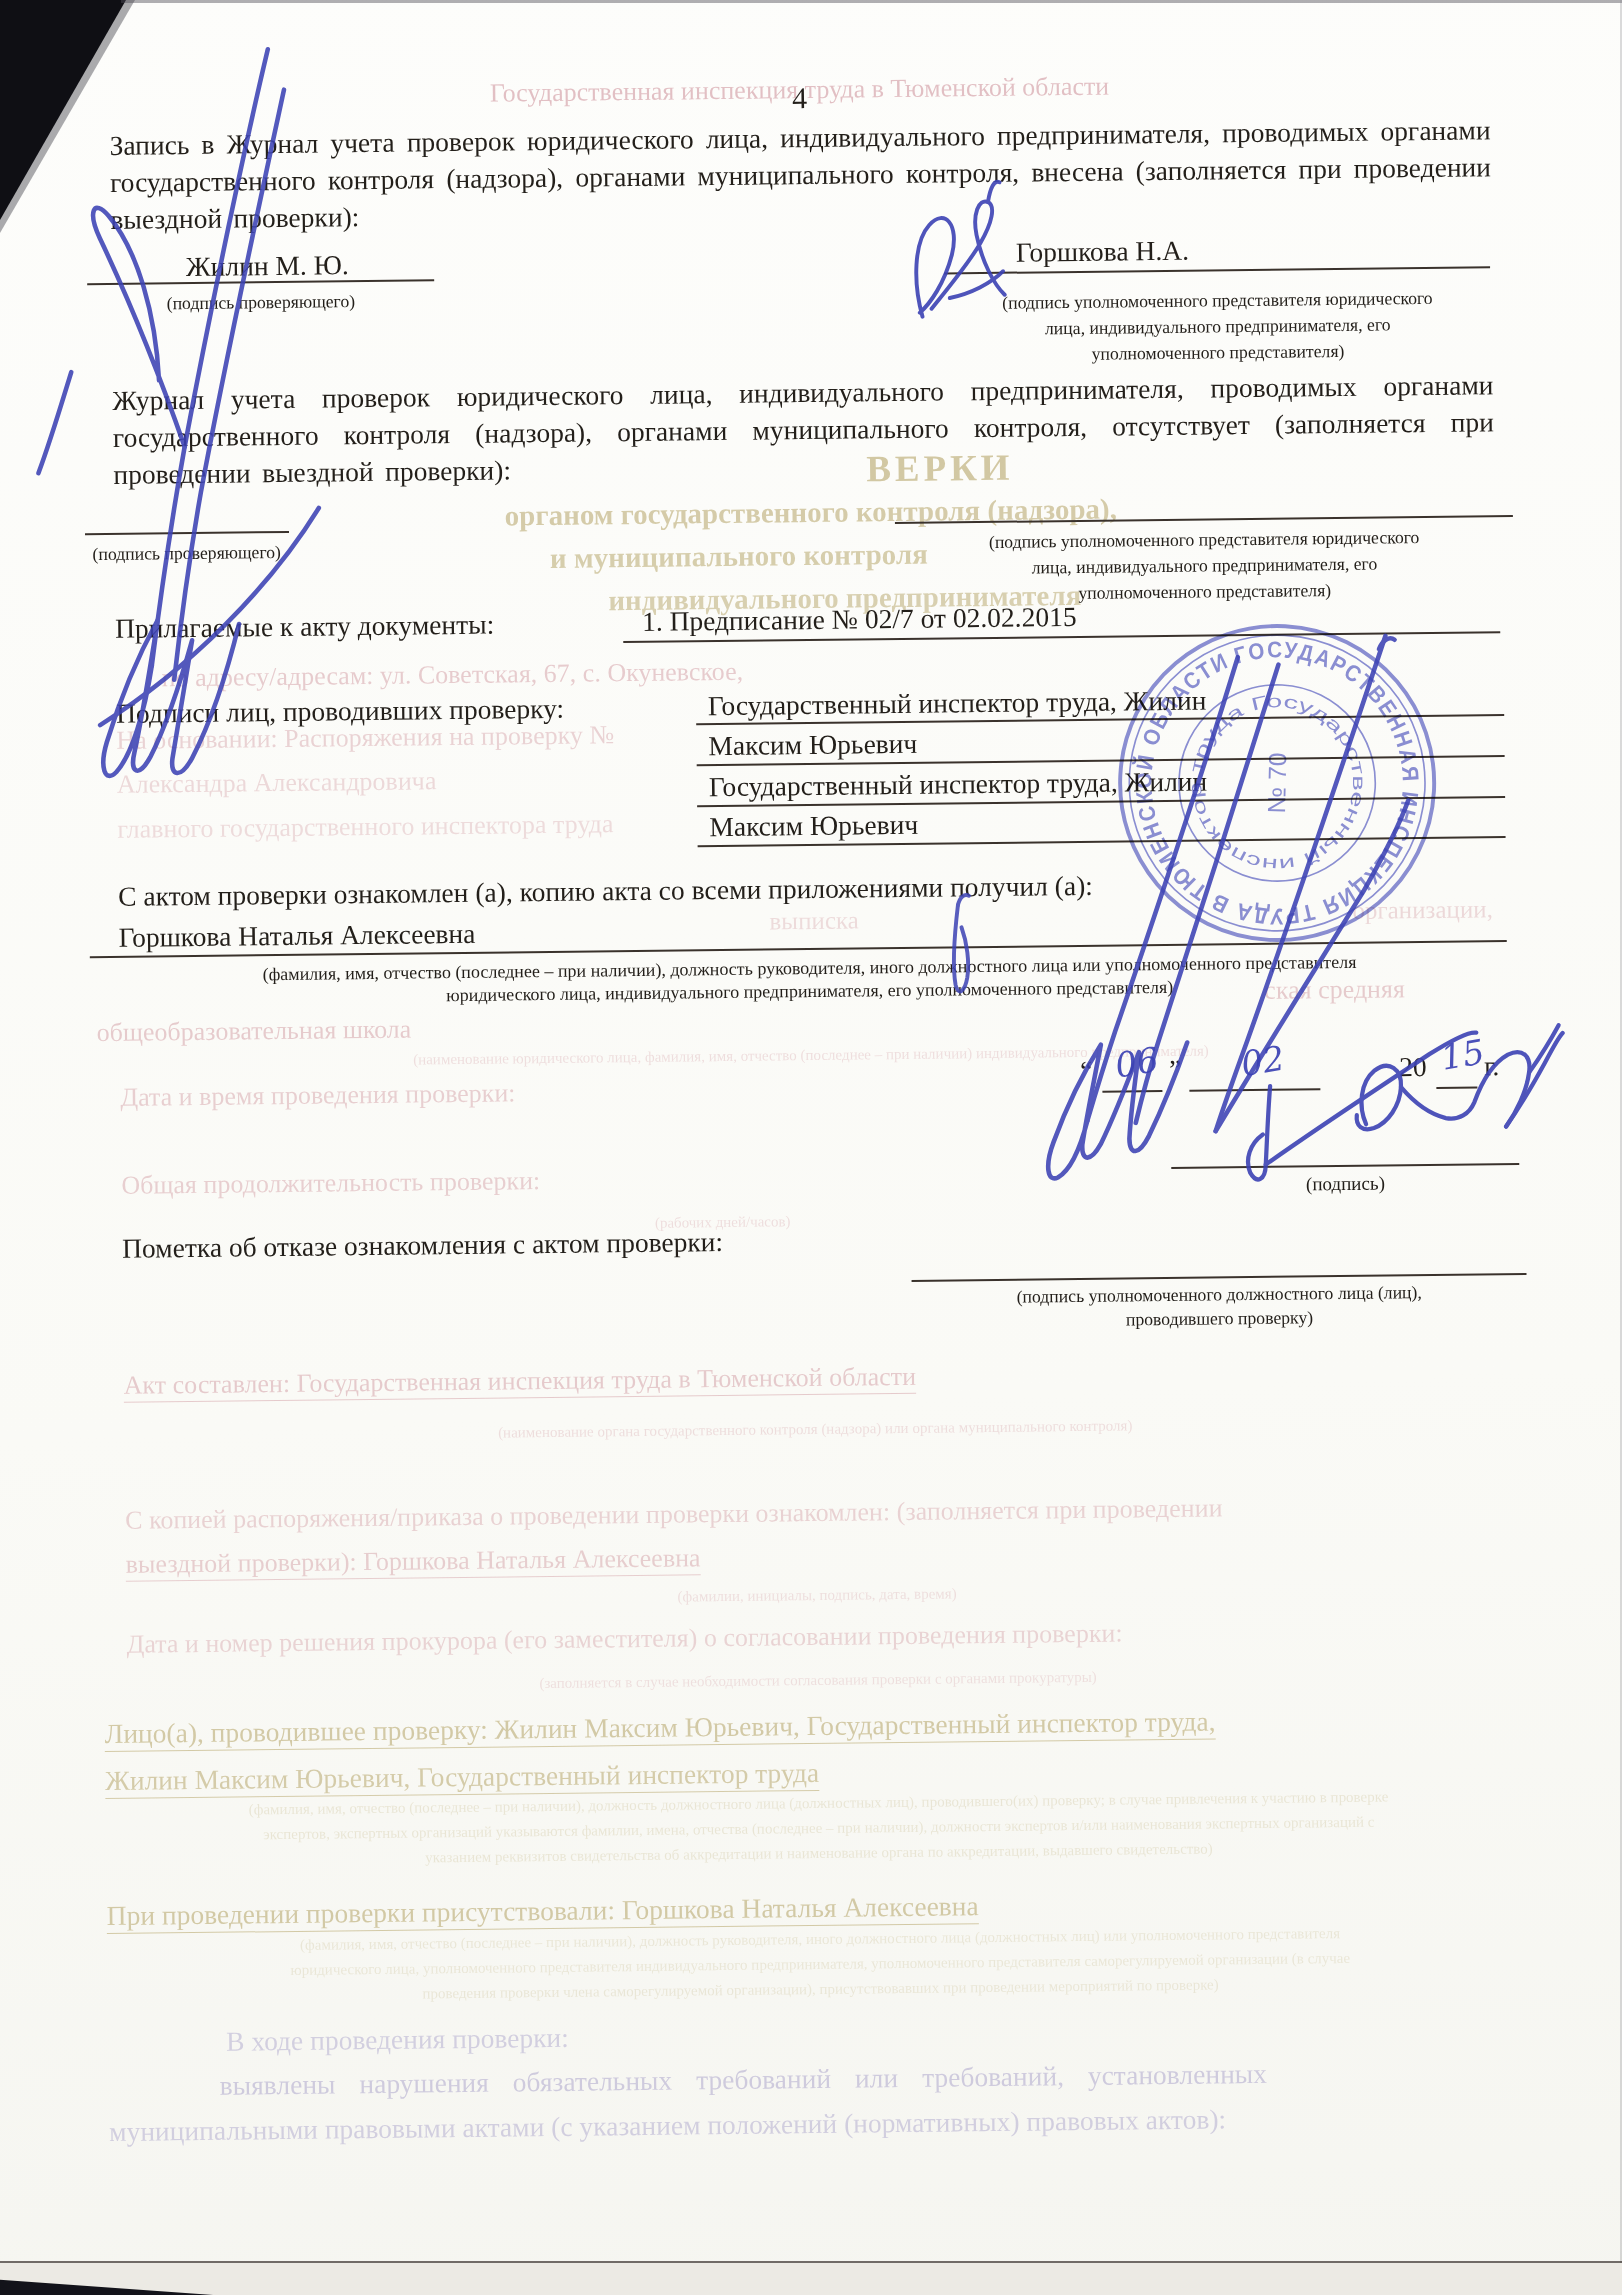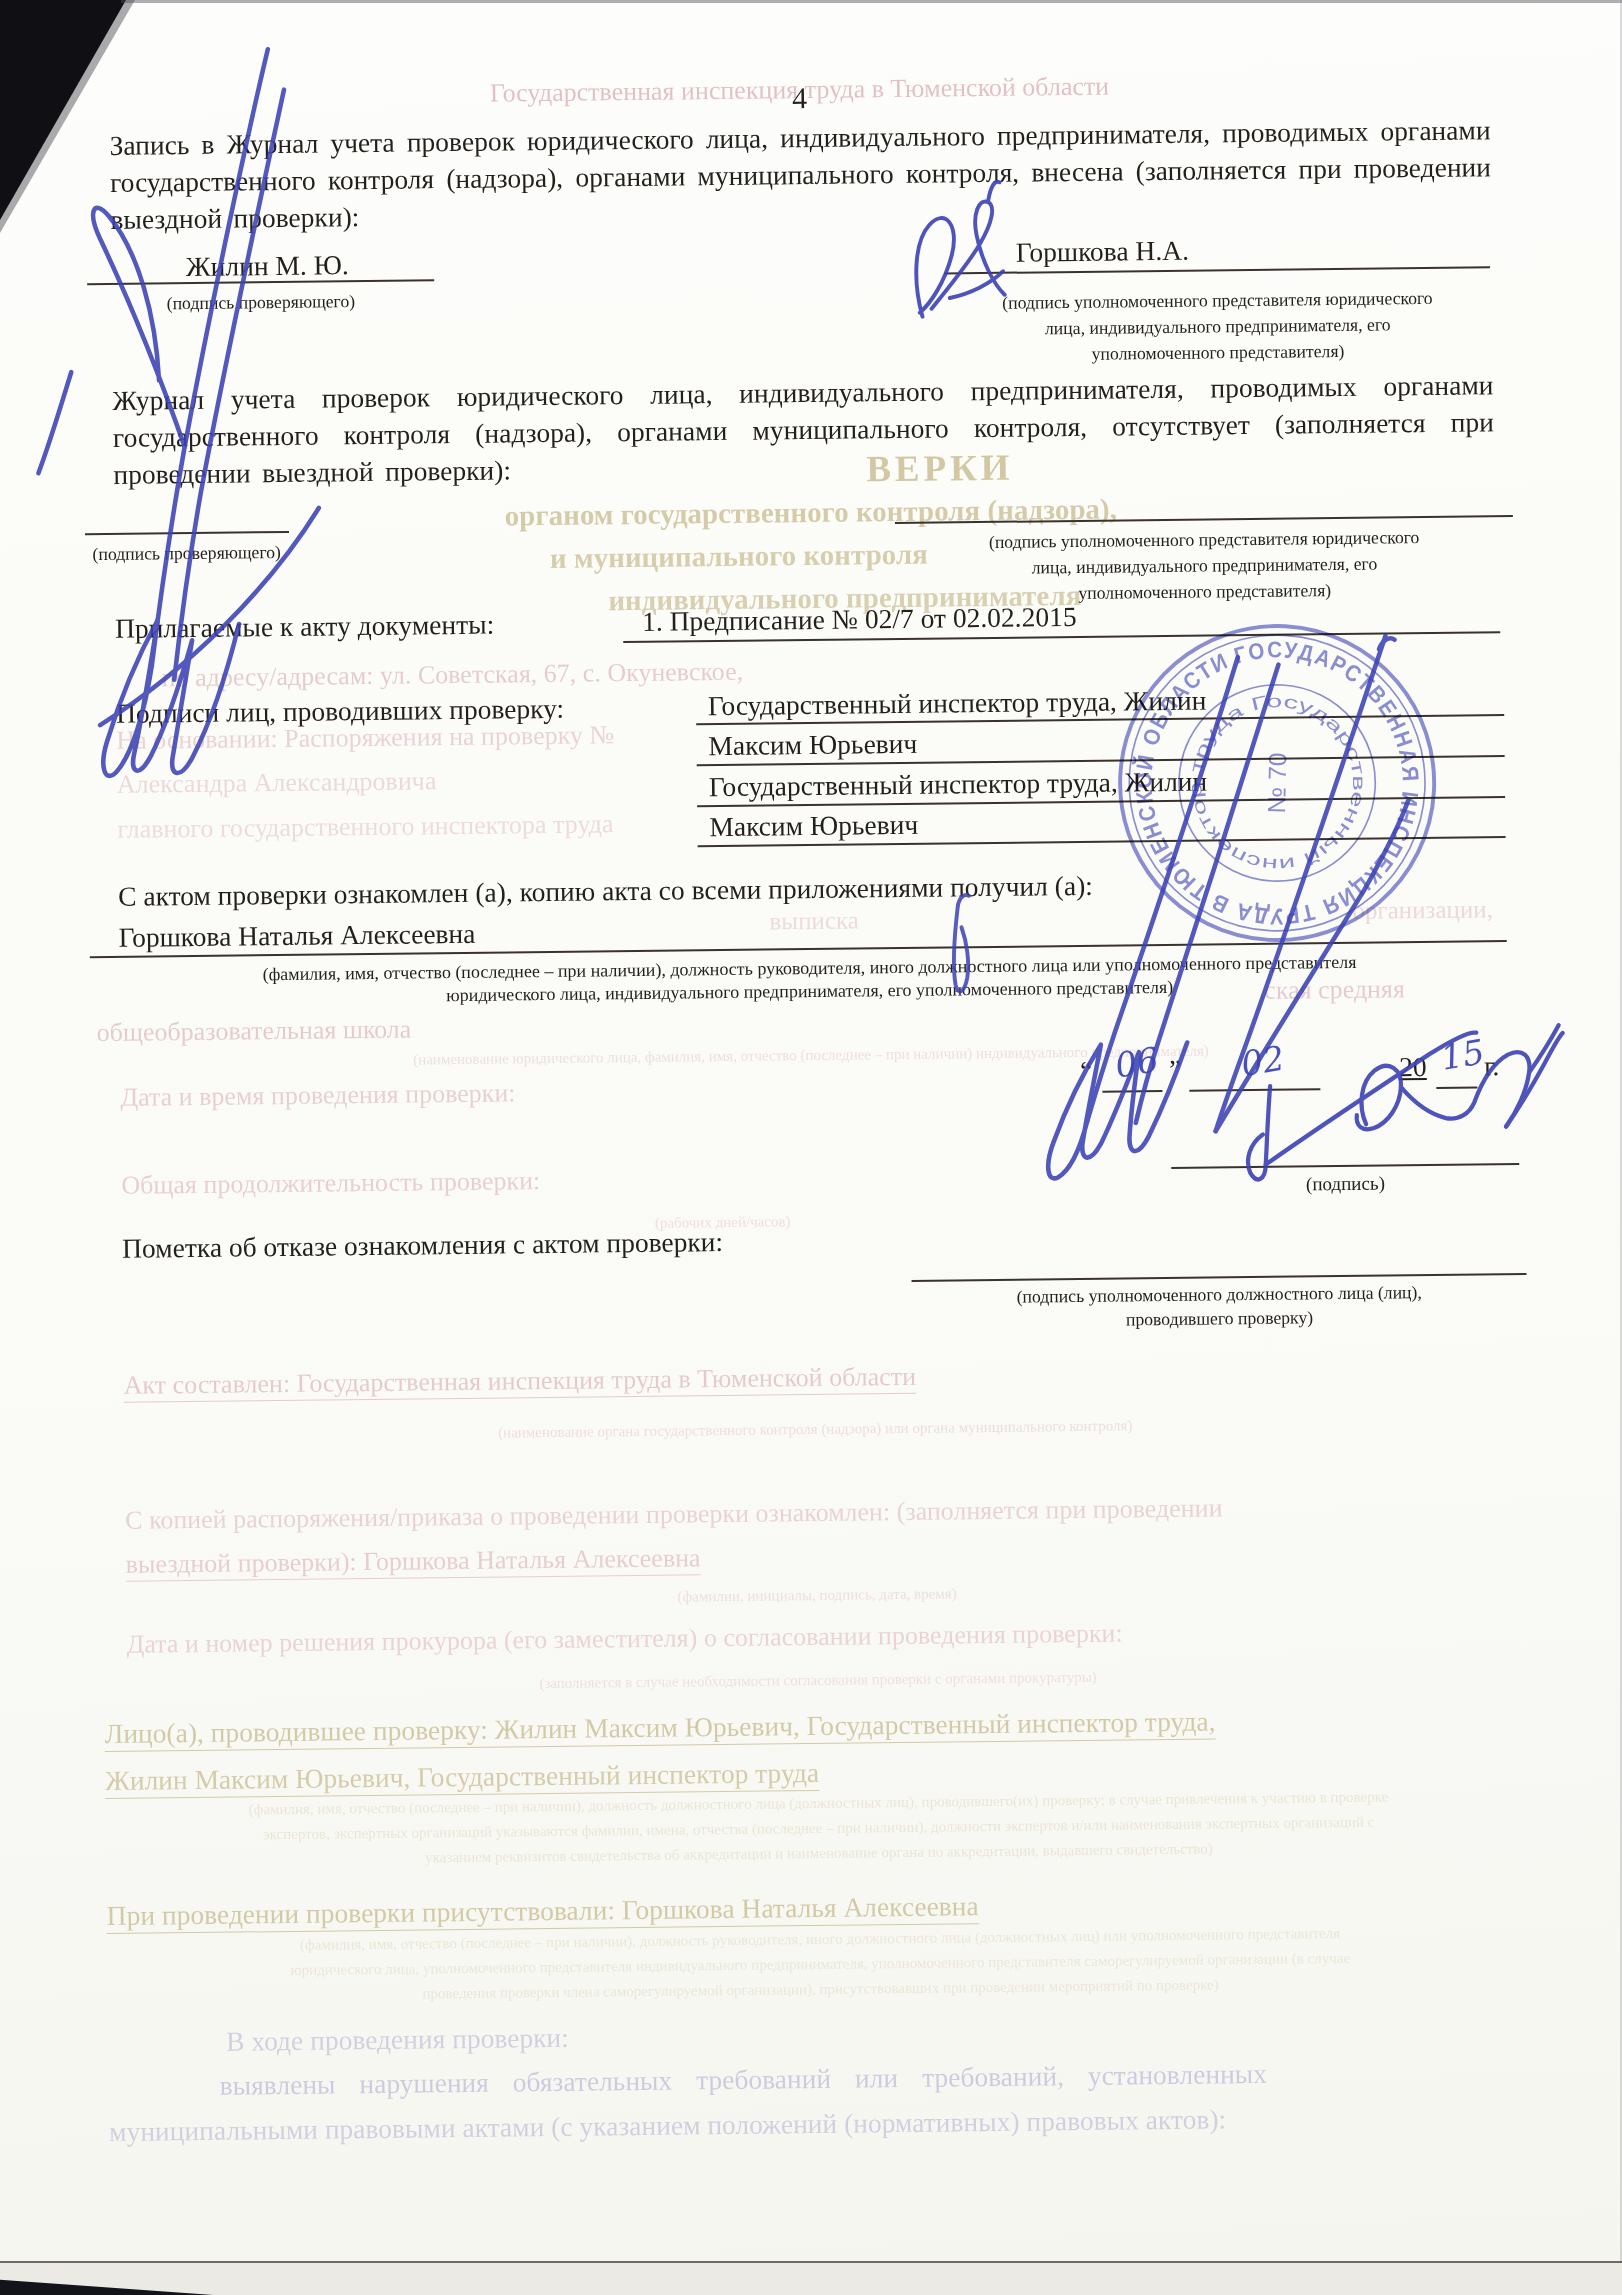--- a/index.html
+++ b/index.html
@@ -137,21 +137,21 @@
     <div>(фамилия, имя, отчество (последнее – при наличии), должность руководителя, иного должностного лица или уполномоченного представителя</div>
     <div>юридического лица, индивидуального предпринимателя, его уполномоченного представителя)</div>
   </div>
 
   <div class="abs t fs42" style="left:1081px;top:1055px;">“</div>
   <div class="abs hw" style="left:1116px;top:1046px;">06</div>
   <div class="rule" style="left:1103px;top:1094px;width:60px;"></div>
   <div class="abs t fs42" style="left:1170px;top:1055px;">”</div>
   <div class="abs hw" style="left:1242px;top:1046px;">02</div>
   <div class="rule" style="left:1190px;top:1094px;width:131px;"></div>
-  <div class="abs t fs42" style="left:1400px;top:1055px;text-decoration:underline;">20</div>
+  <div class="abs t fs42" style="left:1400px;top:1055px;">20</div>
   <div class="abs hw" style="left:1442px;top:1042px;">15</div>
   <div class="rule" style="left:1437px;top:1094px;width:41px;"></div>
   <div class="abs t fs42" style="left:1485px;top:1055px;">г.</div>
 
   <div class="rule" style="left:1171px;top:1171px;width:348px;"></div>
   <div class="abs t fs29 ctr" style="left:1171px;top:1178px;width:348px;">(подпись)</div>
 
   <div class="abs t fs42" style="left:121px;top:1222px;">Пометка об отказе ознакомления с актом проверки:</div>
   <div class="rule" style="left:910px;top:1281px;width:615px;"></div>
   <div class="abs t fs27 ctr" style="left:910px;top:1288px;width:615px;line-height:23.6px;">

